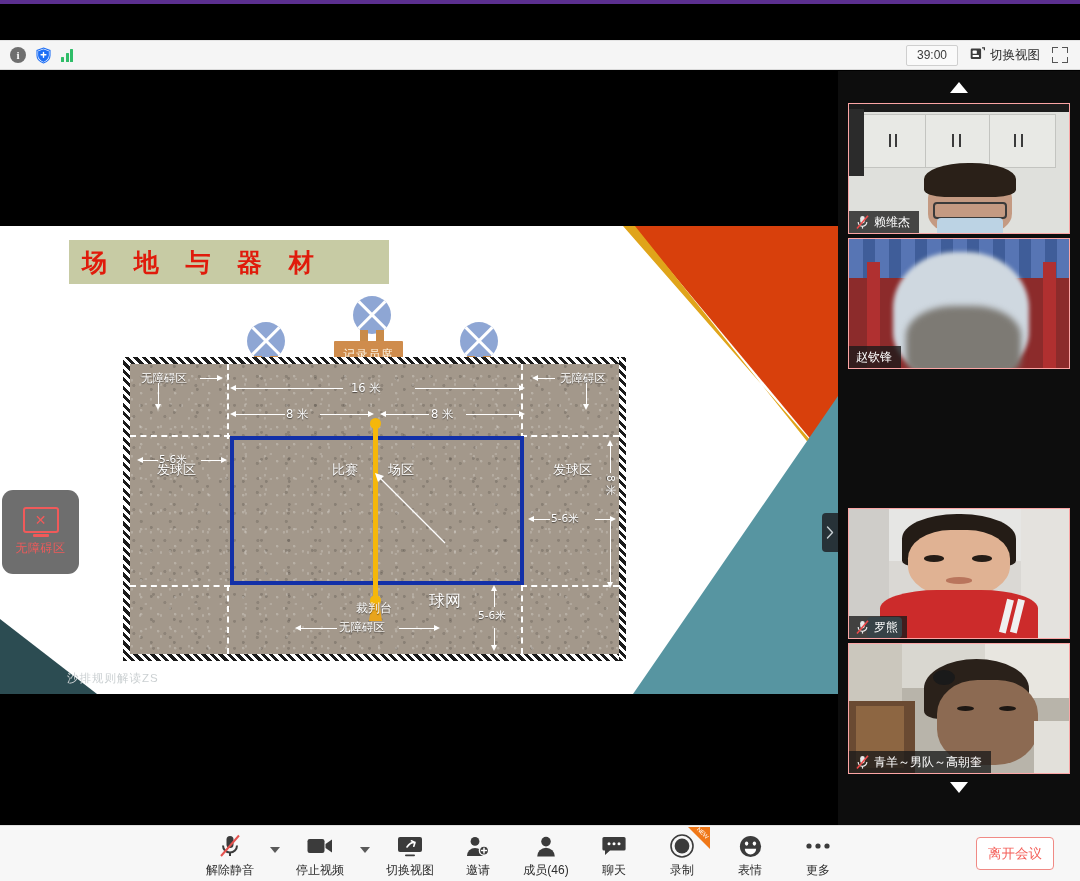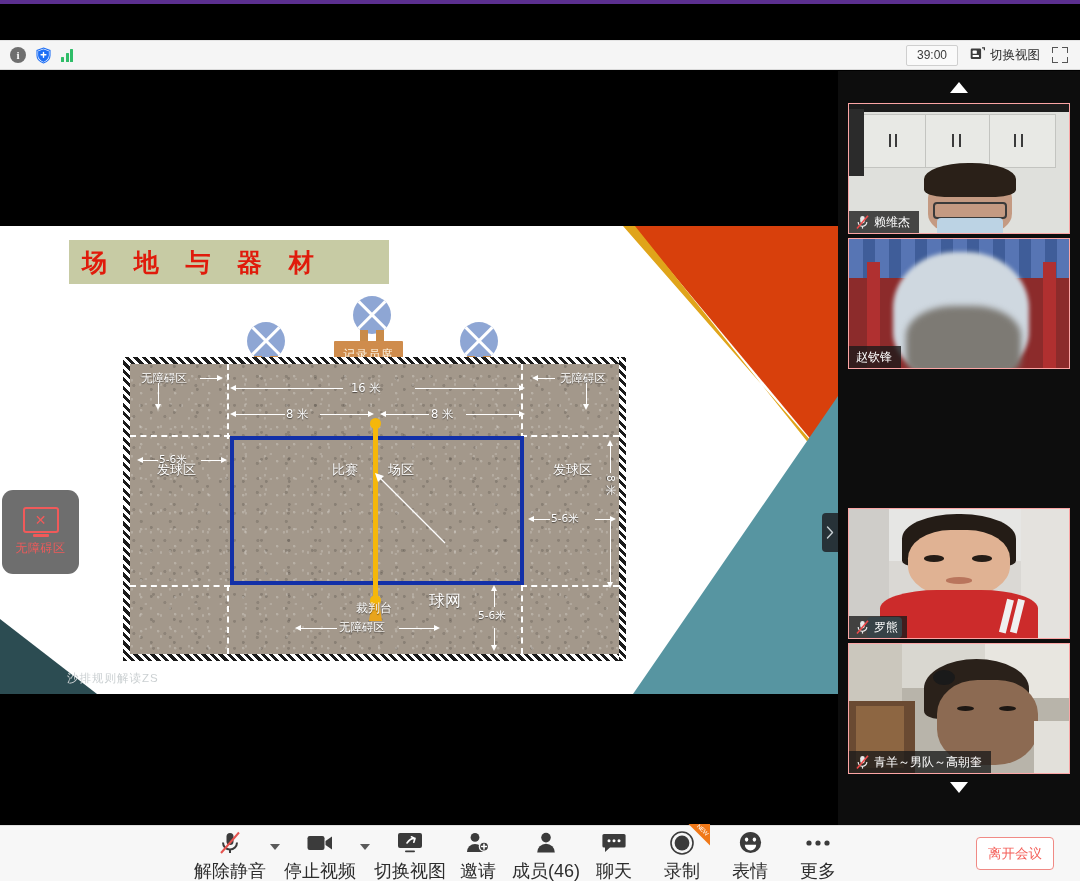--- a/index.html
+++ b/index.html
@@ -240,21 +240,21 @@
     position:absolute; left:0; top:825px; width:1080px; height:56px;
     background:#f7f7f7; border-top:1px solid #e0e0e0;
     display:flex; align-items:center;
   }
   .bb-items { display:flex; align-items:flex-start; gap:0; margin-left:196px; }
   .bb-item {
     display:flex; flex-direction:column; align-items:center; gap:3px;
     width:68px; cursor:pointer; position:relative; padding-top:5px;
   }
   .bb-icon { height:26px; display:flex; align-items:center; justify-content:center; position:relative; }
-  .bb-label { font-size:18px; color:#2d2d2d; white-space:nowrap; }
+  .bb-label { font-size:12px; color:#2d2d2d; white-space:nowrap; }
   .caret {
     width:0;height:0;border-left:5px solid transparent;border-right:5px solid transparent;
     border-top:6px solid #5a5a5a; align-self:center; margin-top:14px; cursor:pointer;
   }
   .caret-wrap { display:flex; align-items:flex-start; width:22px; justify-content:center; padding-top:5px; }
   .new-badge {
     position:absolute; right:6px; top:-1px; width:22px; height:22px;
     background:#f07818; clip-path: polygon(100% 0%, 0% 0%, 100% 100%);
   }
   .new-badge em {

